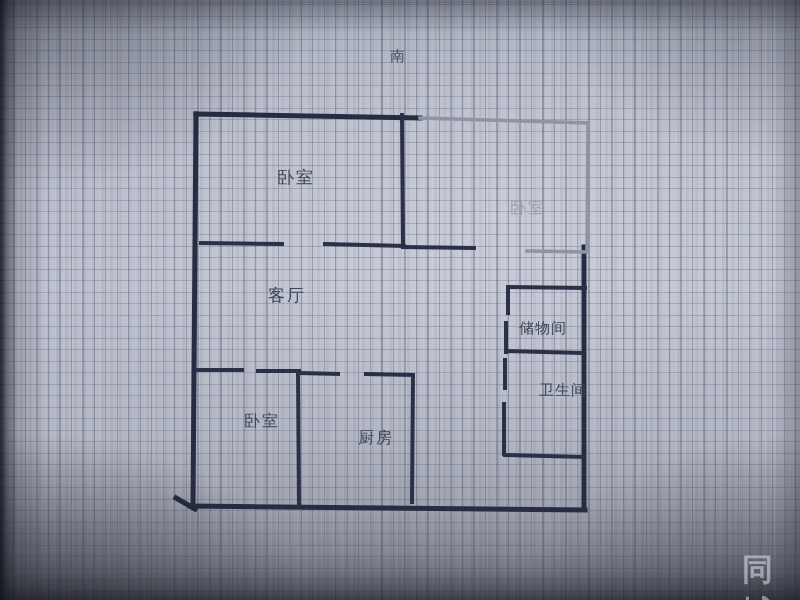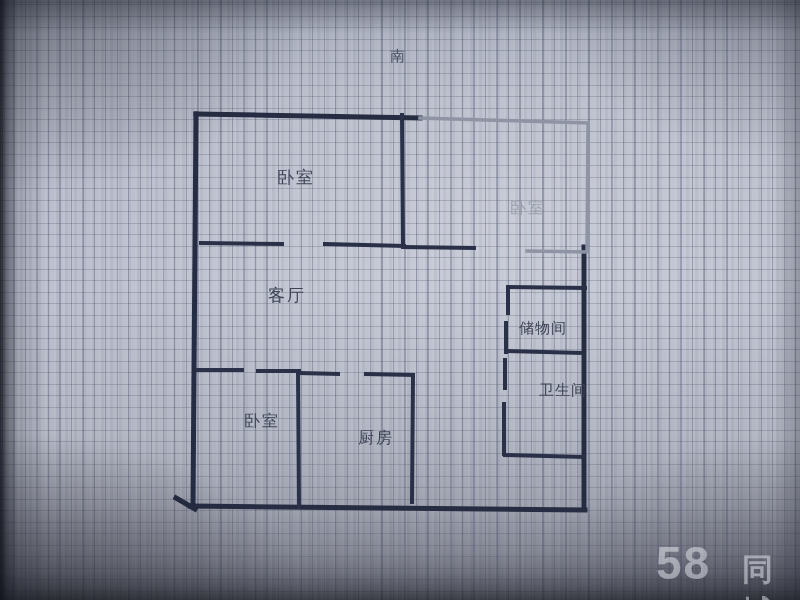--- a/index.html
+++ b/index.html
@@ -109,17 +109,16 @@
   <div class="room-label sz16 faint" style="left:528px;top:208px;">卧室</div>
   <div class="room-label sz17" style="left:287px;top:295px;">客厅</div>
   <div class="room-label sz15" style="left:543px;top:328px;letter-spacing:1px;">储物间</div>
   <div class="room-label sz15" style="left:563px;top:390px;letter-spacing:1px;">卫生间</div>
   <div class="room-label sz16" style="left:262px;top:421px;">卧室</div>
   <div class="room-label sz16" style="left:376px;top:438px;">厨房</div>
 
   <div id="vignette" class="layer"></div>
 
   <div id="watermark">
-    <span class="wm-58">58</span>
     <span class="wm-tc">同城</span>
   </div>
 
 </div>
 
 </body></html>

